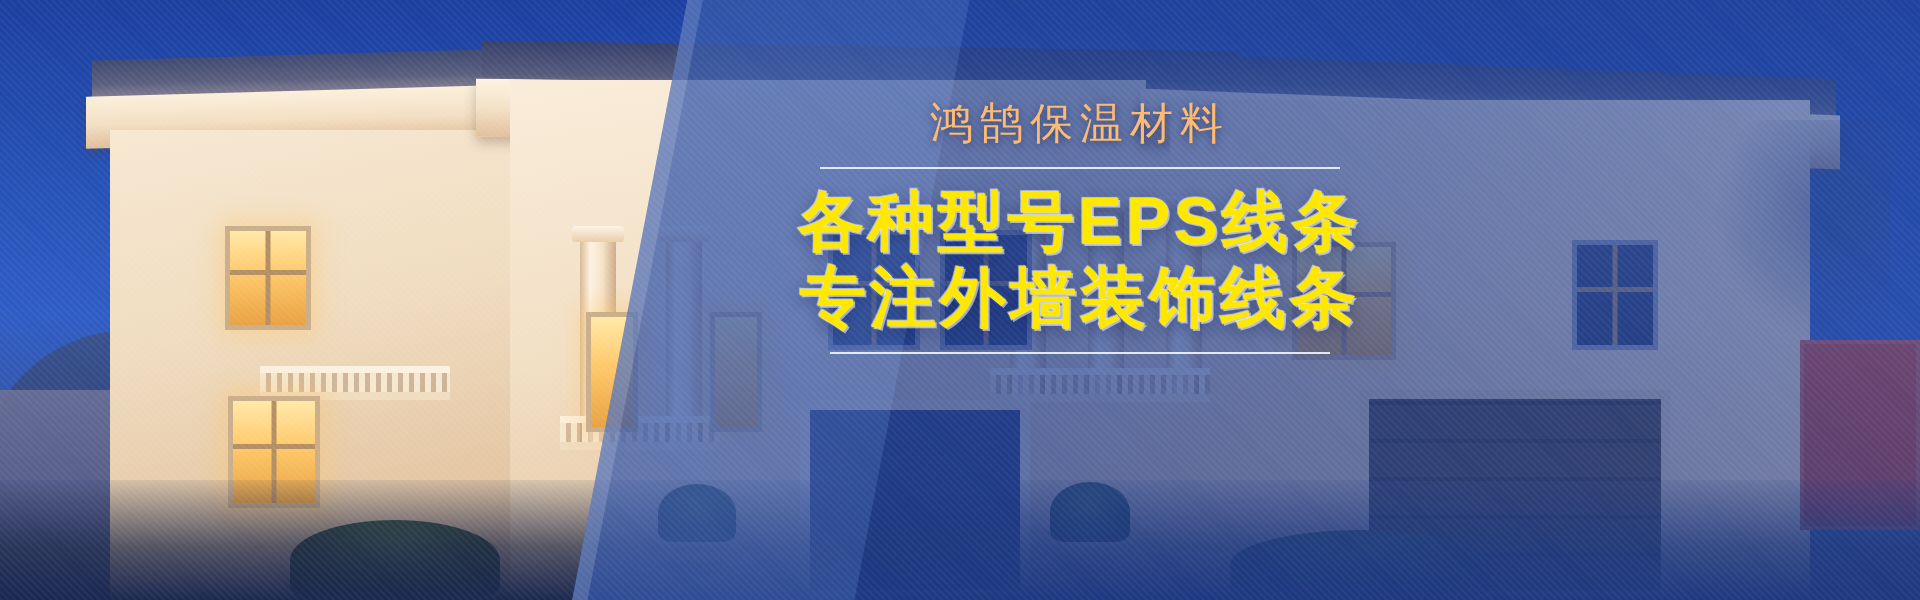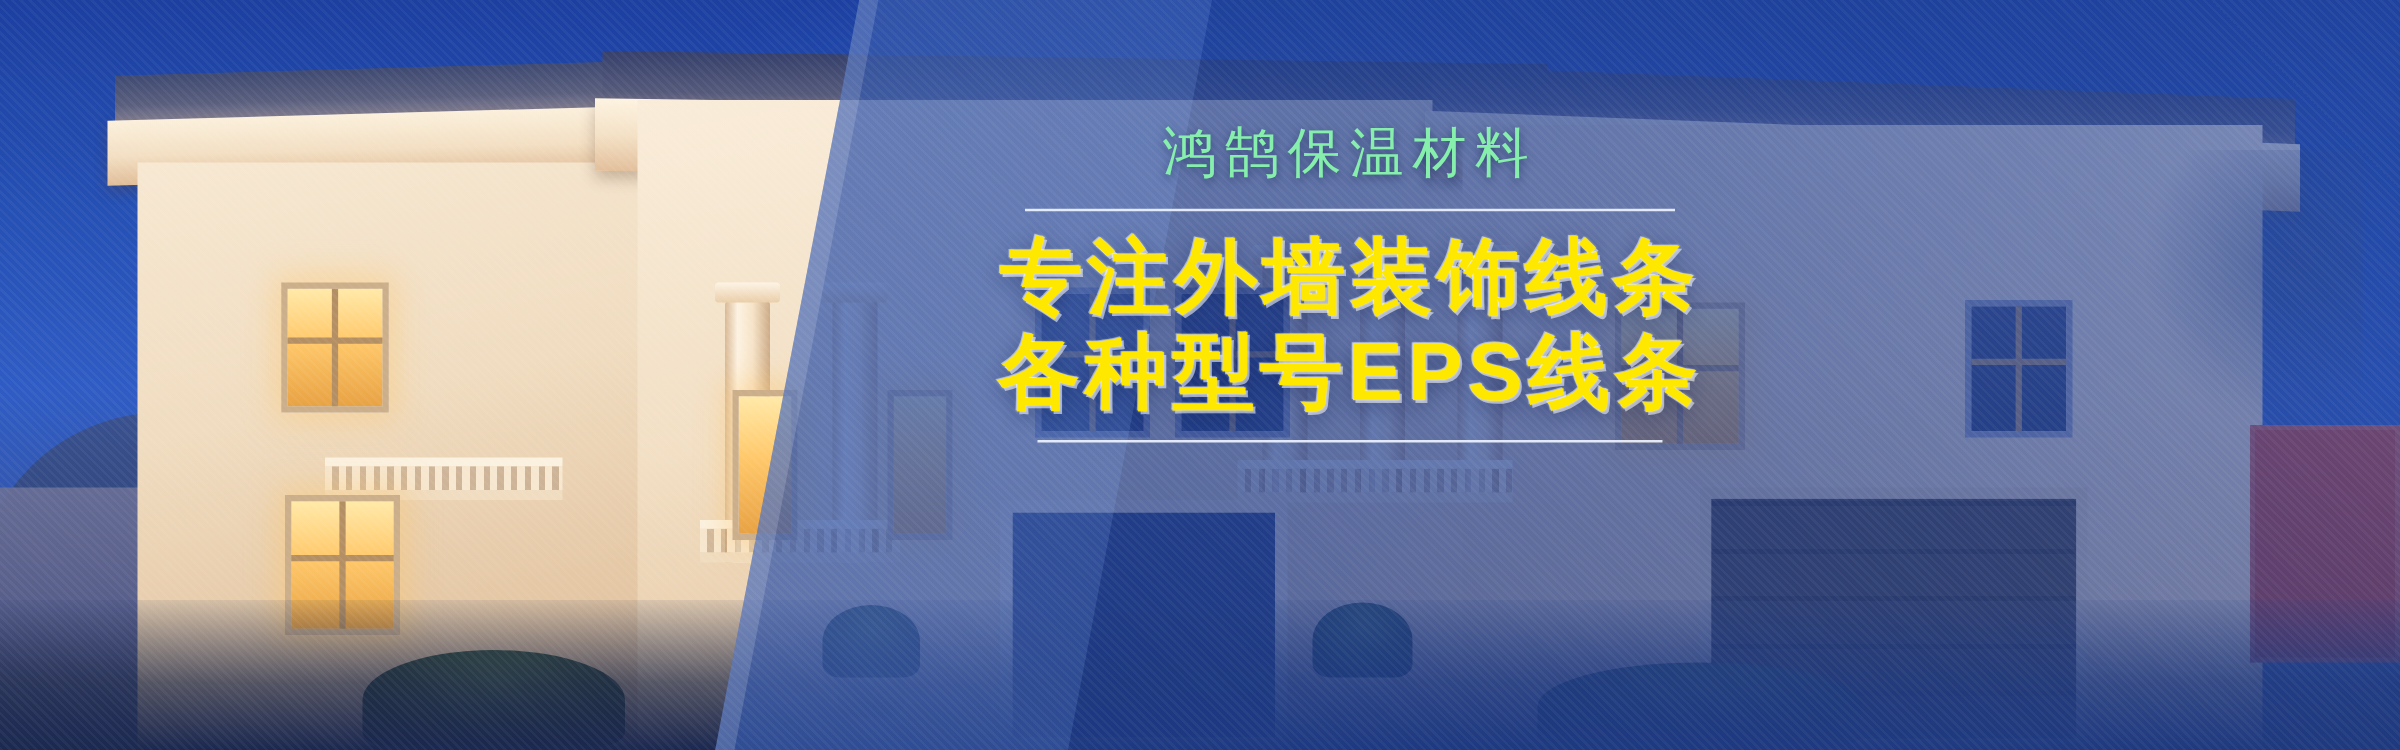--- a/index.html
+++ b/index.html
@@ -213,21 +213,21 @@
     position: absolute;
     left: 700px;
     top: 98px;
     width: 760px;
     text-align: center;
     z-index: 6;
   }
   .brand {
     font-size: 43px;
     letter-spacing: 7px;
-    color: #86efac;
+    color: #fdba74;
     font-weight: 400;
     line-height: 1.18;
     text-shadow: 0 2px 8px rgba(10,25,70,.55);
     white-space: nowrap;
   }
   .rule {
     height: 2px;
     background: #eef3ff;
     margin: 18px auto 14px;
     width: 520px;
@@ -337,18 +337,18 @@
   <div class="ground"></div>
 
   <div class="panel"></div>
   <div class="panel-light"></div>
   <div class="panel-edge"></div>
   <div class="panel-hatch"></div>
 
   <div class="copy">
     <div class="brand">鸿鹄保温材料</div>
     <div class="rule"></div>
+    <div class="headline">各种型号EPS线条</div>
     <div class="headline">专注外墙装饰线条</div>
-    <div class="headline">各种型号EPS线条</div>
     <div class="rule bottom"></div>
   </div>
 
 </div>
 
 </body></html>

